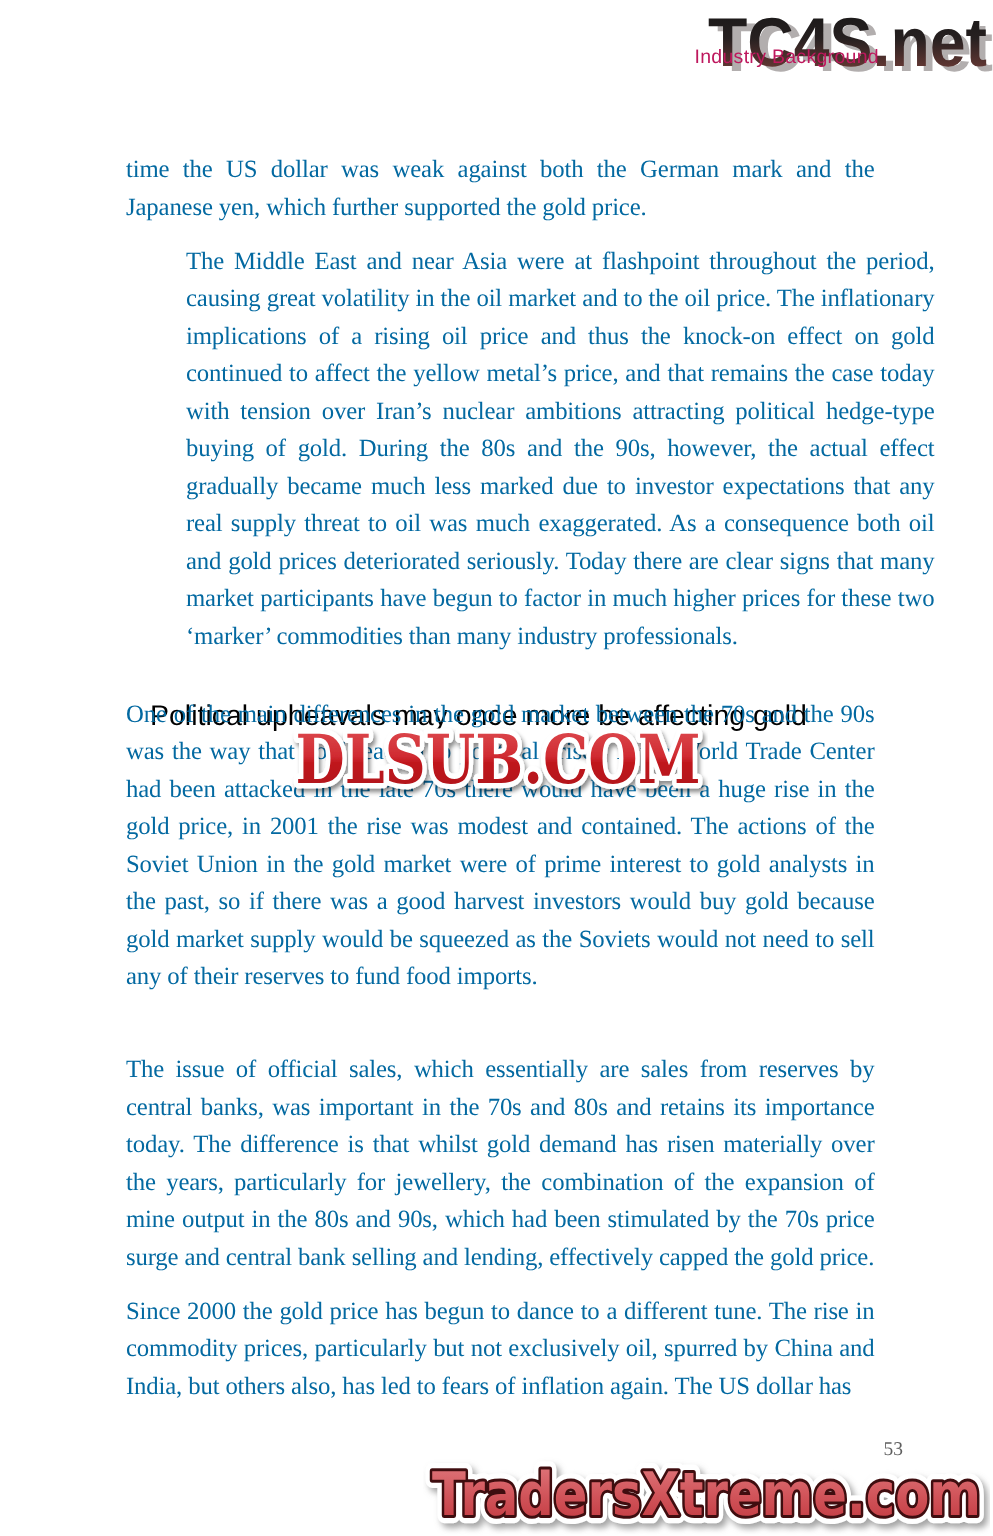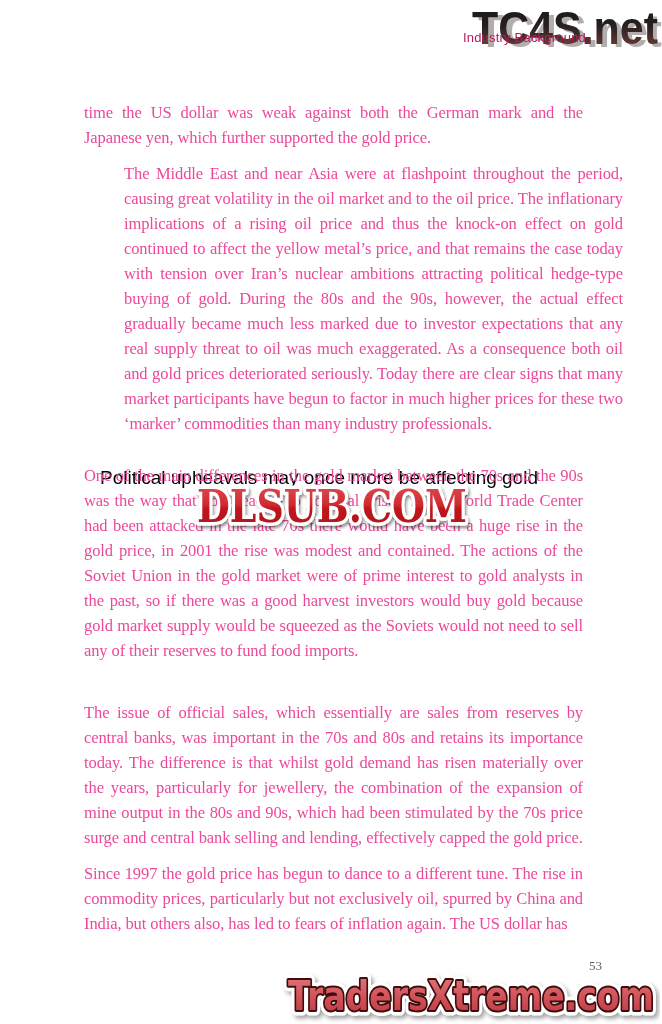--- a/index.html
+++ b/index.html
@@ -19,21 +19,21 @@
     font-family: "Liberation Sans", sans-serif;
     font-size: 13px; color: #be185d; letter-spacing: 0.2px;
     z-index: 3; white-space: nowrap;
   }
 
   
   .para {
     position: absolute; left: 84px; width: 499px;
     margin: 0;
     font-size: 16.5px; line-height: 25px;
-    color: #ec4899;
+    color: #0369a1;
     text-align: justify;
     letter-spacing: -0.1px;
   }
   .para-1 { top: 100px; }
   .para-2 { top: 161px; margin-left: 40px; }
   .para-3 { top: 463px; }
   .para-4 { top: 700px; }
   .para-5 { top: 861px; }
 
   .section-heading {
@@ -72,21 +72,21 @@
   </svg>
   <div class="section-label">Industry Background</div>
 
   <p class="para para-1">time the US dollar was weak against both the German mark and the Japanese yen, which further supported the gold price.</p>
   <p class="para para-2">The Middle East and near Asia were at flashpoint throughout the period, causing great volatility in the oil market and to the oil price. The inflationary implications of a rising oil price and thus the knock-on effect on gold continued to affect the yellow metal’s price, and that remains the case today with tension over Iran’s nuclear ambitions attracting political hedge-type buying of gold. During the 80s and the 90s, however, the actual effect gradually became much less marked due to investor expectations that any real supply threat to oil was much exaggerated. As a consequence both oil and gold prices deteriorated seriously. Today there are clear signs that many market participants have begun to factor in much higher prices for these two ‘marker’ commodities than many industry professionals.</p>
 
   <h2 class="section-heading">Political upheavals may once more be affecting gold</h2>
 
   <p class="para para-3">One of the main differences in the gold market between the 70s and the 90s was the way that gold reacted to political crises. If the World Trade Center had been attacked in the late 70s there would have been a huge rise in the gold price, in 2001 the rise was modest and contained. The actions of the Soviet Union in the gold market were of prime interest to gold analysts in the past, so if there was a good harvest investors would buy gold because gold market supply would be squeezed as the Soviets would not need to sell any of their reserves to fund food imports.</p>
   <p class="para para-4">The issue of official sales, which essentially are sales from reserves by central banks, was important in the 70s and 80s and retains its importance today. The difference is that whilst gold demand has risen materially over the years, particularly for jewellery, the combination of the expansion of mine output in the 80s and 90s, which had been stimulated by the 70s price surge and central bank selling and lending, effectively capped the gold price.</p>
-  <p class="para para-5">Since 1997 the gold price has begun to dance to a different tune. The rise in commodity prices, particularly but not exclusively oil, spurred by China and India, but others also, has led to fears of inflation again. The US dollar has</p>
+  <p class="para para-5">Since 2000 the gold price has begun to dance to a different tune. The rise in commodity prices, particularly but not exclusively oil, spurred by China and India, but others also, has led to fears of inflation again. The US dollar has</p>
 
   <svg class="watermark" viewBox="0 0 280 58">
     <defs>
       <linearGradient id="dlGrad" x1="0" y1="0" x2="0" y2="1">
         <stop offset="0" stop-color="#e05156"></stop>
         <stop offset="0.46" stop-color="#d02b31"></stop>
         <stop offset="0.54" stop-color="#c0161d"></stop>
         <stop offset="1" stop-color="#ac1017"></stop>
       </linearGradient>
       <filter id="dlShadow" x="-15%" y="-15%" width="130%" height="140%">

